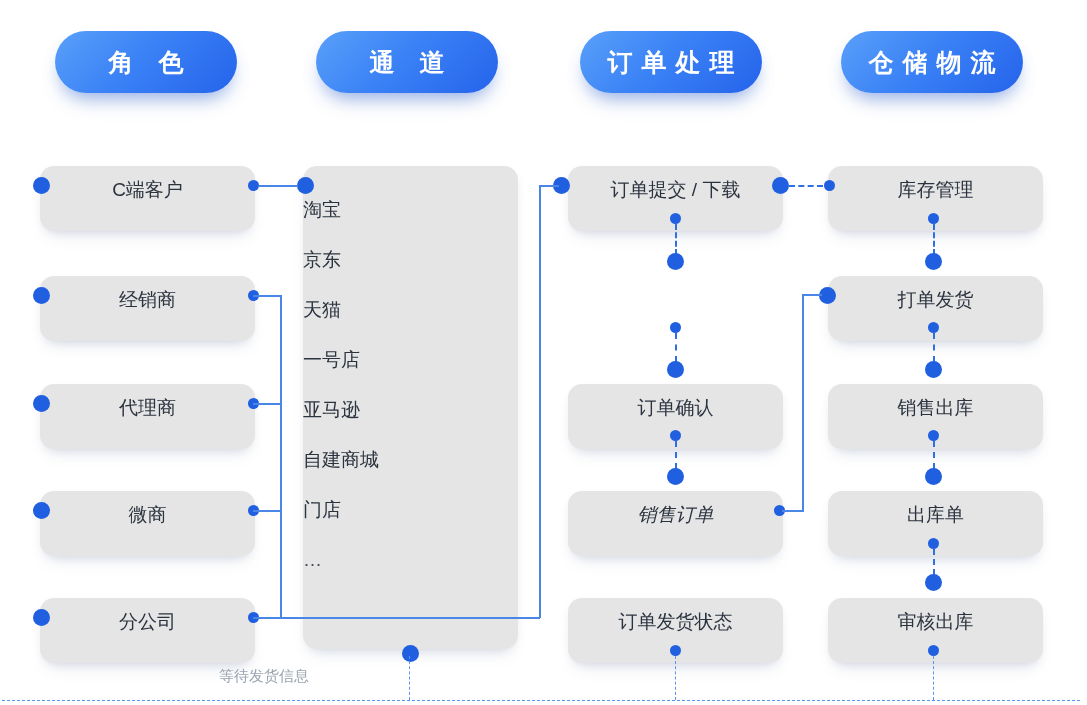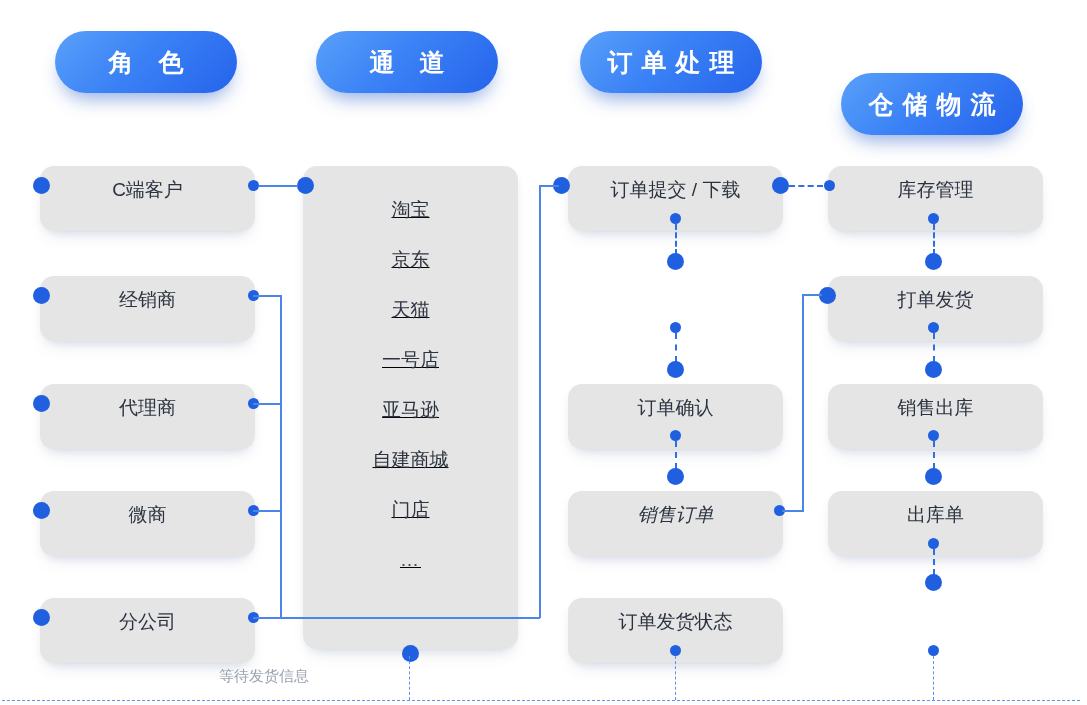--- a/index.html
+++ b/index.html
@@ -43,21 +43,21 @@
     color:#2b333f;
     white-space:nowrap;
   }
   .card-label.top{top:11px;left:0;}
 
   
   .ch-list{
     position:absolute;
     left:0;width:100%;
     top:30px;
-    display:flex;flex-direction:column;align-items:center;text-decoration:underline;
+    display:flex;flex-direction:column;align-items:flex-start;
   }
   .ch-item{
     font-size:19px;
     color:#2b333f;
     line-height:28px;
     margin-bottom:22px;
     white-space:nowrap;
   }
   .ch-item.dots{font-size:19px;letter-spacing:2px;margin-bottom:0;color:#434b57;}
 
@@ -99,21 +99,21 @@
 <body>
 
 <div id="stage">
 
   <div class="pill" style="left:55px;top:31px;width:182px;">角 色</div>
 
   <div class="pill" style="left:316px;top:31px;width:182px;">通 道</div>
 
   <div class="pill" style="left:580px;top:31px;width:182px;">订单处理</div>
 
-  <div class="pill" style="left:841px;top:31px;width:182px;margin-top:42px;">仓储物流</div>
+  <div class="pill" style="left:841px;top:31px;width:182px;">仓储物流</div>
 
   <div class="card" style="left:40px;top:166px;width:215px;height:65px;">
     <div class="card-label top">C端客户</div>
   </div>
   <div class="card" style="left:40px;top:276px;width:215px;height:65px;">
     <div class="card-label top">经销商</div>
   </div>
   <div class="card" style="left:40px;top:384px;width:215px;height:65px;">
     <div class="card-label top">代理商</div>
   </div>
@@ -190,20 +190,23 @@
   </div>
   <div class="card" style="left:828px;top:276px;width:215px;height:65px;">
     <div class="card-label top">打单发货</div>
   </div>
   <div class="card" style="left:828px;top:384px;width:215px;height:65px;">
     <div class="card-label top">销售出库</div>
   </div>
   <div class="card" style="left:828px;top:491px;width:215px;height:65px;">
     <div class="card-label top">出库单</div>
   </div>
+  <div class="card" style="left:828px;top:598px;width:215px;height:65px;">
+    <div class="card-label top">审核出库</div>
+  </div>
 
   <div class="dot sm" style="left:824px;top:180px;"></div>
   <div class="dot lg" style="left:819px;top:287px;"></div>
 
   <div class="dot sm" style="left:928px;top:213px;"></div>
   <div class="dash-v" style="left:933px;top:224px;height:31px;"></div>
   <div class="dot lg" style="left:925px;top:253px;"></div>
 
   <div class="dot sm" style="left:928px;top:322px;"></div>
   <div class="dash-v" style="left:933px;top:333px;height:29px;"></div>

